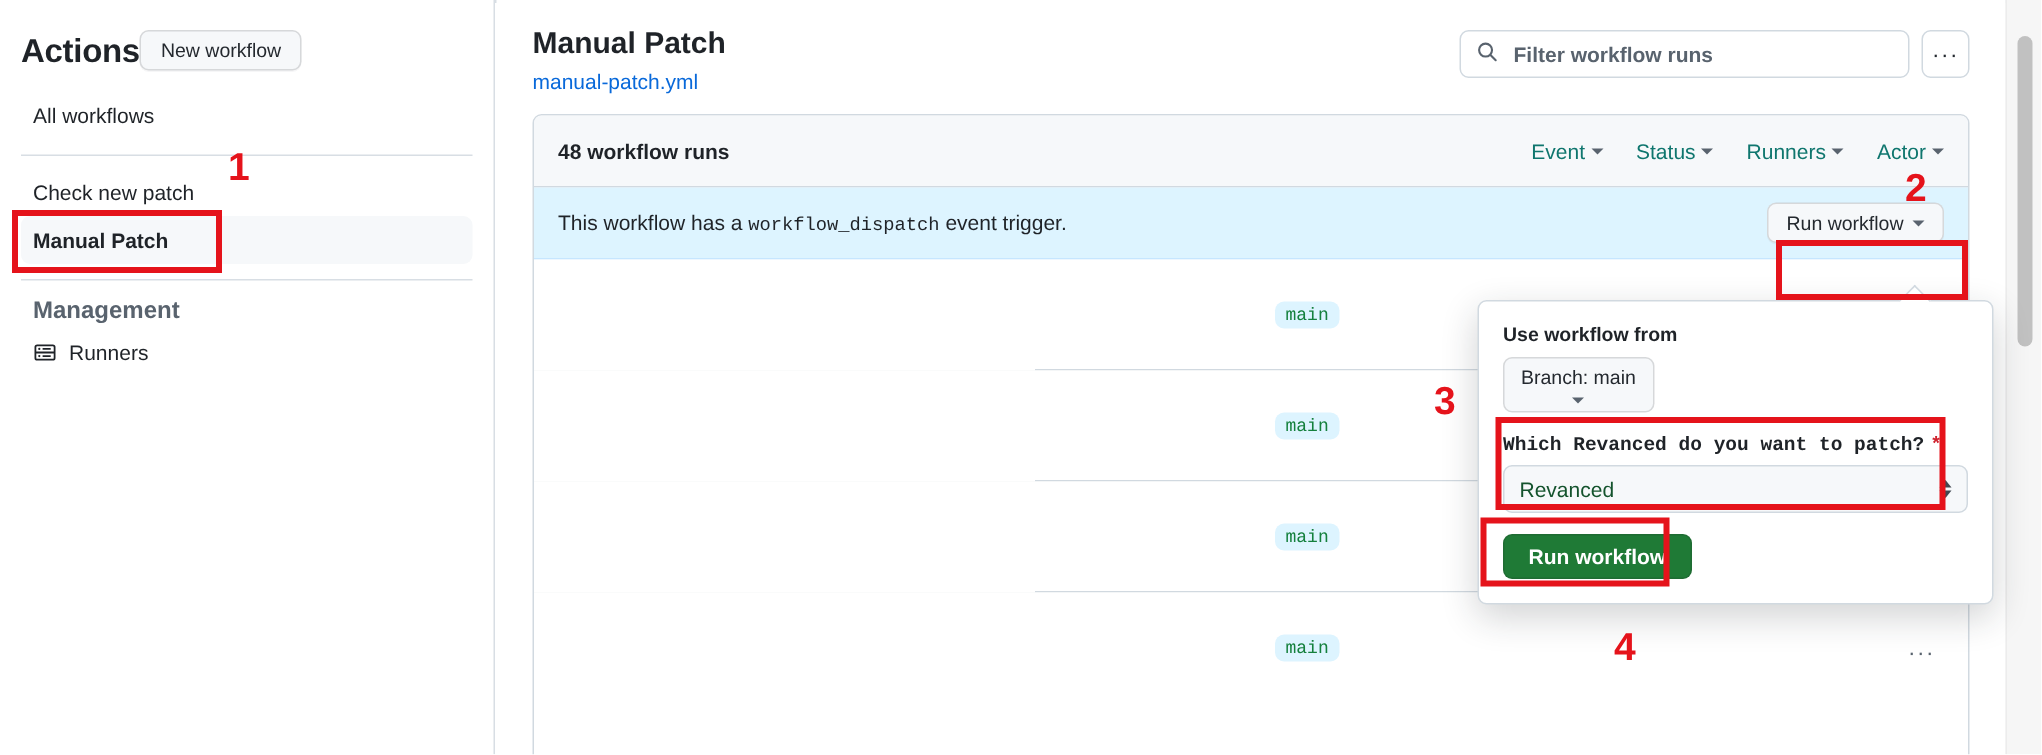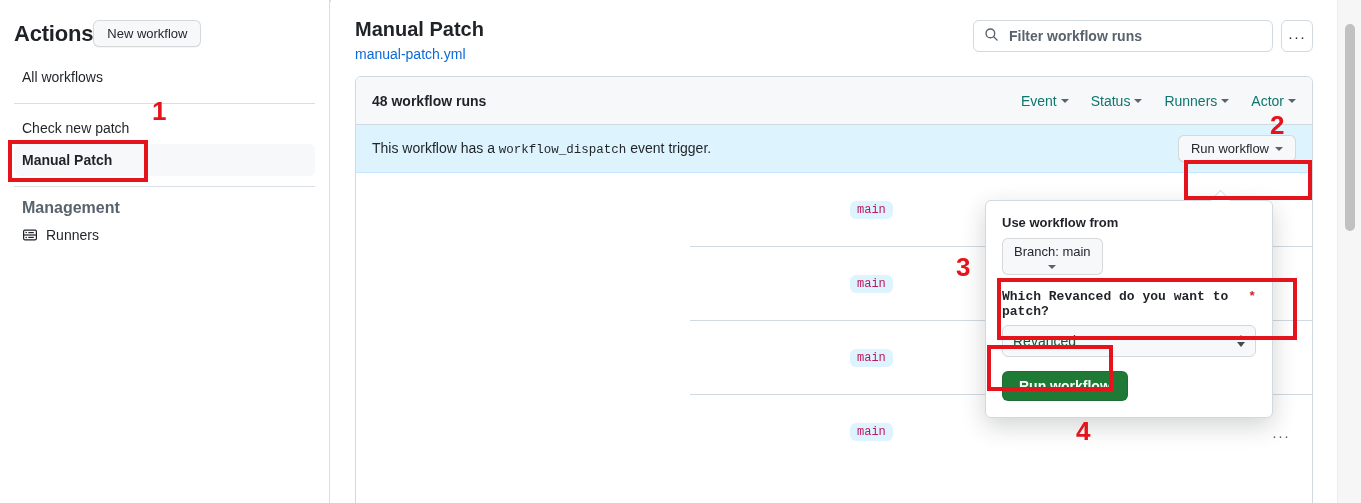--- a/index.html
+++ b/index.html
@@ -141,38 +141,38 @@
     height: 74px;
     border-bottom: 1px solid #d1d9e0;
     background:#fff;
   }
   .run-row:last-child { border-bottom: none; }
   .row-divider-mask {
     position:absolute; left:0; bottom:-1px; width: 334px; height:1px; background:#fff;
   }
   .branch-badge {
     position:absolute; left: 494px; top: 28px;
-    background:#ddf4ff; color:#be185d; border-radius: 6px;
+    background:#ddf4ff; color:#15803d; border-radius: 6px;
     padding: 2px 7px; font-size: 12px;
     font-family: "Liberation Mono", "DejaVu Sans Mono", monospace;
   }
   .row-meta {
     position:absolute; right: 68px; top: 18px;
     display:flex; flex-direction:column; gap: 4px;
     font-size: 13px; color:#59636e; align-items:flex-start;
   }
   .meta-line { display:flex; align-items:center; gap:6px; white-space:nowrap; }
   .row-kebab {
     position:absolute; right: 22px; top: 32px;
     color:#59636e; font-size:15px; letter-spacing:1px; cursor:pointer;
   }
 
   
   .wf-panel {
-    position:absolute; left: 985px; top: 200px; width: 288px;
+    position:absolute; left: 985px; top: 200px; width: 344px;
     background:#fff;
     border: 1px solid #d1d9e0; border-radius: 6px;
     box-shadow: 0 8px 24px rgba(31,35,40,0.2);
     z-index: 30;
   }
   .wf-panel::before {
     content:""; position:absolute; top:-8px; right: 44px;
     width:14px; height:14px; background:#fff;
     border-left:1px solid #d1d9e0; border-top:1px solid #d1d9e0;
     transform: rotate(45deg);

